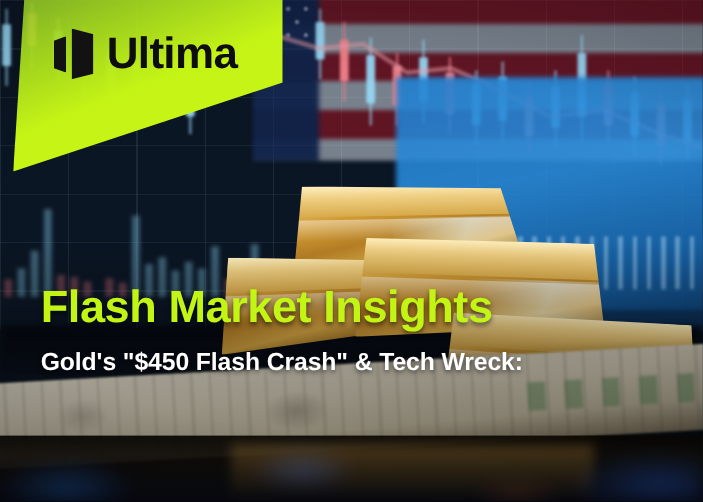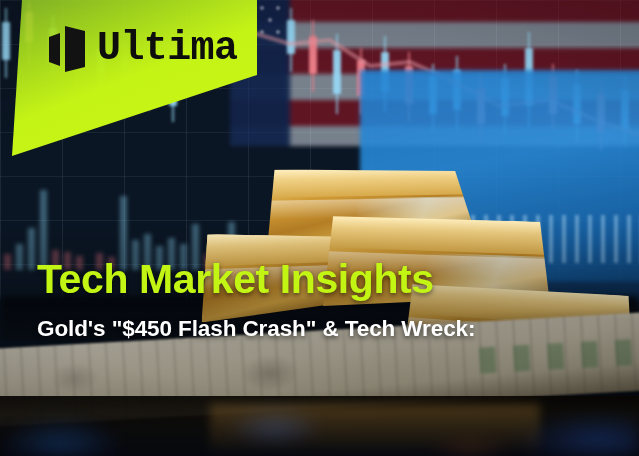--- a/index.html
+++ b/index.html
@@ -223,21 +223,21 @@
     position:absolute; left:0; top:7px; width:11px; height:33px;
     background:#121212;
     clip-path: polygon(0 12%, 100% 0, 100% 100%, 0 88%);
   }
   .logo-mark .panel-r {
     position:absolute; left:16px; top:0; width:20px; height:46px;
     background:#121212;
     clip-path: polygon(0 0, 100% 11%, 100% 89%, 0 100%);
   }
   .logo-text {
-    font-family: Liberation Mono, monospace;
+    font-family: Liberation Sans, sans-serif;
     font-size: 40px;
     font-weight: 700;
     letter-spacing: -0.6px;
     color: #0d0d0d;
     line-height: 1;
   }
 
   
   .headline-block { position:absolute; left:37px; top:258px; width:560px; }
   .headline {
@@ -408,19 +408,19 @@
     <div class="logo-wrap">
       <span class="logo-mark">
         <span class="panel-l"></span>
         <span class="panel-r"></span>
       </span>
       <span class="logo-text">Ultima</span>
     </div>
   </div>
 
   <div class="headline-block">
-    <h1 class="headline">Tech Market Insights</h1>
+    <h1 class="headline">Flash Market Insights</h1>
     <p class="subhead">
       <span>Gold's "$450 Flash Crash" &amp; Tech Wreck:</span><br>
     </p>
   </div>
 
 </div>
 
 </body></html>

